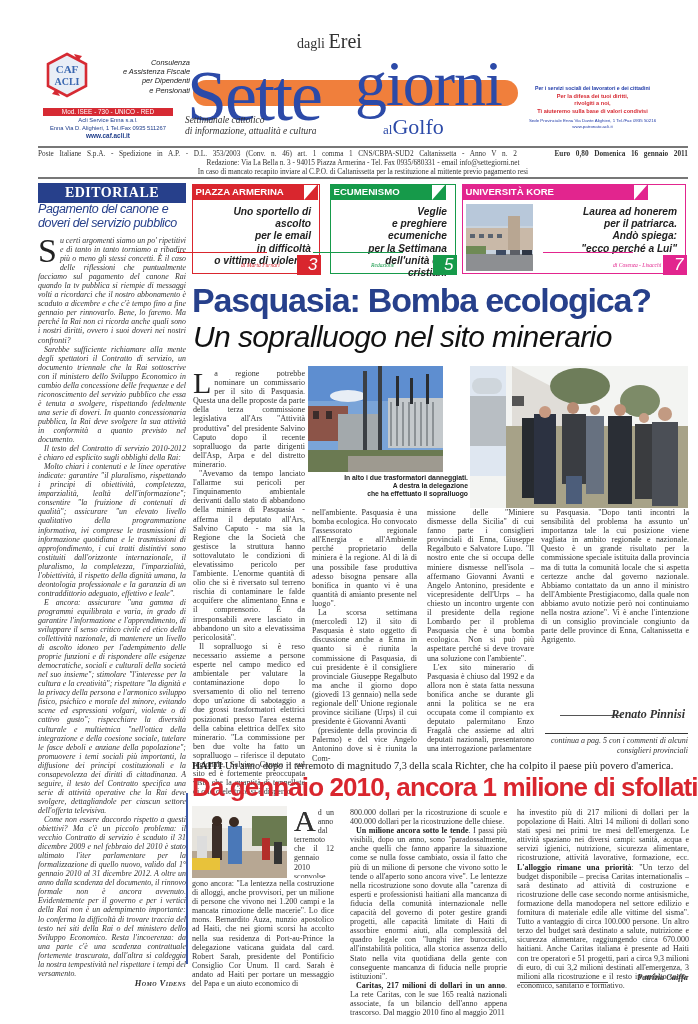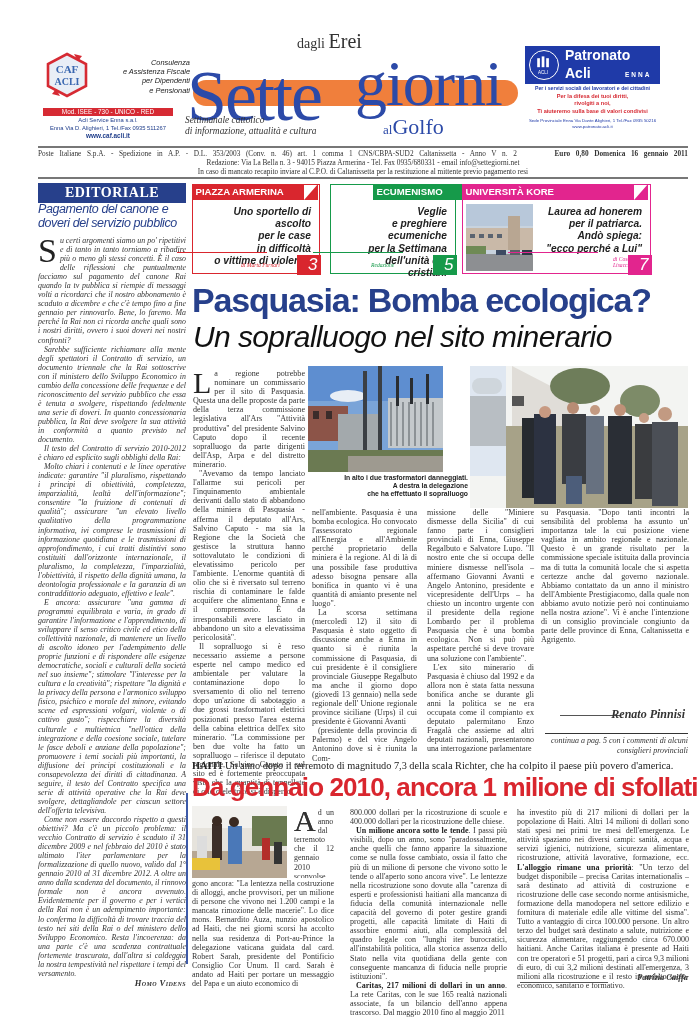--- a/index.html
+++ b/index.html
@@ -62,27 +62,27 @@
 .teaser .num { position: absolute; right: -1.5px; bottom: -1.5px; width: 24px; height: 20px; color: #fff; font-family: "Liberation Sans", sans-serif; font-style: italic; font-size: 17px; line-height: 20px; text-align: right; padding-right: 3px; }
 
 .t1 { left: 192px; width: 128px; border-color: #d9262e; }
 .t1 .tab { background: #d9262e; width: 112px; }
 .t1 .tab::after { border-bottom-color: #d9262e; }
 .t1 .line { width: 90px; background: #d9262e; }
 .t1 .author { left: 48px; color: #d9262e; }
 .t1 .num { background: #d9262e; }
 
 .t2 { left: 330px; width: 126px; border-color: #169a4a; }
-.t2 .tab { background: #169a4a; width: 102px; margin-left: 43px; }
+.t2 .tab { background: #169a4a; width: 102px; }
 .t2 .tab::after { border-bottom-color: #169a4a; }
 .t2 .line { width: 90px; background: #169a4a; }
 .t2 .author { left: 40px; color: #169a4a; }
 .t2 .num { background: #169a4a; }
 
-.t3 { left: 462px; width: 189px; border-color: #e2258e; }
+.t3 { left: 462px; width: 224px; border-color: #e2258e; }
 .t3 .tab { background: #e2258e; width: 172px; }
 .t3 .tab::after { border-bottom-color: #e2258e; }
 .t3 .line { width: 90px; background: #e2258e; }
 .t3 .author { left: 150px; color: #e2258e; }
 .t3 .num { background: #e2258e; }
 .t3 .photo { position: absolute; left: 3px; top: 19px; width: 67px; height: 67px; }
 
 
 .h1 { position: absolute; left: 192px; top: 281px; font-family: "Liberation Sans", sans-serif; font-weight: bold; font-size: 34px; line-height: 38px; color: #27408b; letter-spacing: -1.2px; white-space: nowrap; }
 .h2 { position: absolute; left: 193px; top: 318px; font-family: "Liberation Sans", sans-serif; font-style: italic; font-size: 30px; line-height: 38px; color: #111; letter-spacing: -0.6px; white-space: nowrap; }
@@ -151,33 +151,20 @@
   <div class="logo-word1">Sette</div>
   <div class="logo-word2">giorni</div>
   <div class="logo-golfo"><span class="small">al</span><span>Golfo</span></div>
   <div class="logo-tag">
     <div>Settimanale cattolico</div>
     <div>di informazione, attualità e cultura</div>
   </div>
 </div>
 
 <div class="patr">
-  <div class="patr-box">
-    <div class="patr-emblem">
-      <svg viewBox="0 0 30 30" width="27" height="27">
-          <rect x="8" y="8" width="3" height="10" fill="#fff"></rect>
-          <rect x="13" y="6" width="3" height="12" fill="#fff"></rect>
-          <rect x="18" y="8" width="3" height="10" fill="#fff"></rect>
-          <text x="14.5" y="25" text-anchor="middle" font-size="5" fill="#fff" font-family="Liberation Sans, sans-serif">ACLI</text>
-        </svg>
-    </div>
-    <div class="patr-t1">Patronato</div>
-    <div class="patr-t2">Acli</div>
-    <div class="patr-t3">ENNA</div>
-  </div>
   <div class="patr-sub">Per i servizi sociali dei lavoratori e dei cittadini</div>
   <div class="patr-red">
     <div>Per la difesa dei tuoi diritti,</div>
     <div>rivolgiti a noi,</div>
     <div>Ti aiuteremo sulla base di valori condivisi</div>
   </div>
   <div class="patr-addr">
     <div>Sede Provinciale Enna Via Dante Alighieri, 1 Tel./Fax 0935 50216</div>
     <div>www.patronato.acli.it</div>
   </div>
@@ -203,21 +190,21 @@
     <p>Come non essere daccordo rispetto a questi obiettivi? Ma c'è un piccolo problema: il vecchio Contratto di servizio è scaduto il 31 dicembre 2009 e nel febbraio del 2010 è stato ultimato l'iter parlamentare per la formalizzazione di quello nuovo, valido dal 1° gennaio 2010 al 31 dicembre 2012. A oltre un anno dalla scadenza del documento, il rinnovo formale non è ancora avvenuto. Evidentemente per il governo e per i vertici della Rai non è un adempimento importante: lo conferma la difficoltà di trovare traccia del testo nei siti della Rai o del ministero dello Sviluppo Economico. Resta l'incoerenza: da una parte c'è una scadenza contrattuale fortemente trascurata, dall'altra si caldeggia la nostra tempestività nel rispettare i tempi del versamento.</p>
     <div class="edit-author">Homo Videns</div>
   </div>
 </div>
 <div class="edit-side"></div>
 
 <div class="teaser t1">
   <div class="tab">PIAZZA ARMERINA</div>
   <div class="txt">
     <div>Uno sportello di ascolto</div>
-      <div>per le case</div>
+      <div>per le email</div>
       <div>in difficoltà</div>
       <div>o vittime di violenza</div>
   </div>
   <div class="line"></div>
   <div class="author">di Marta Furnari</div>
   <div class="num">3</div>
 </div>
 
 <div class="teaser t2">
   <div class="tab">ECUMENISMO</div>

